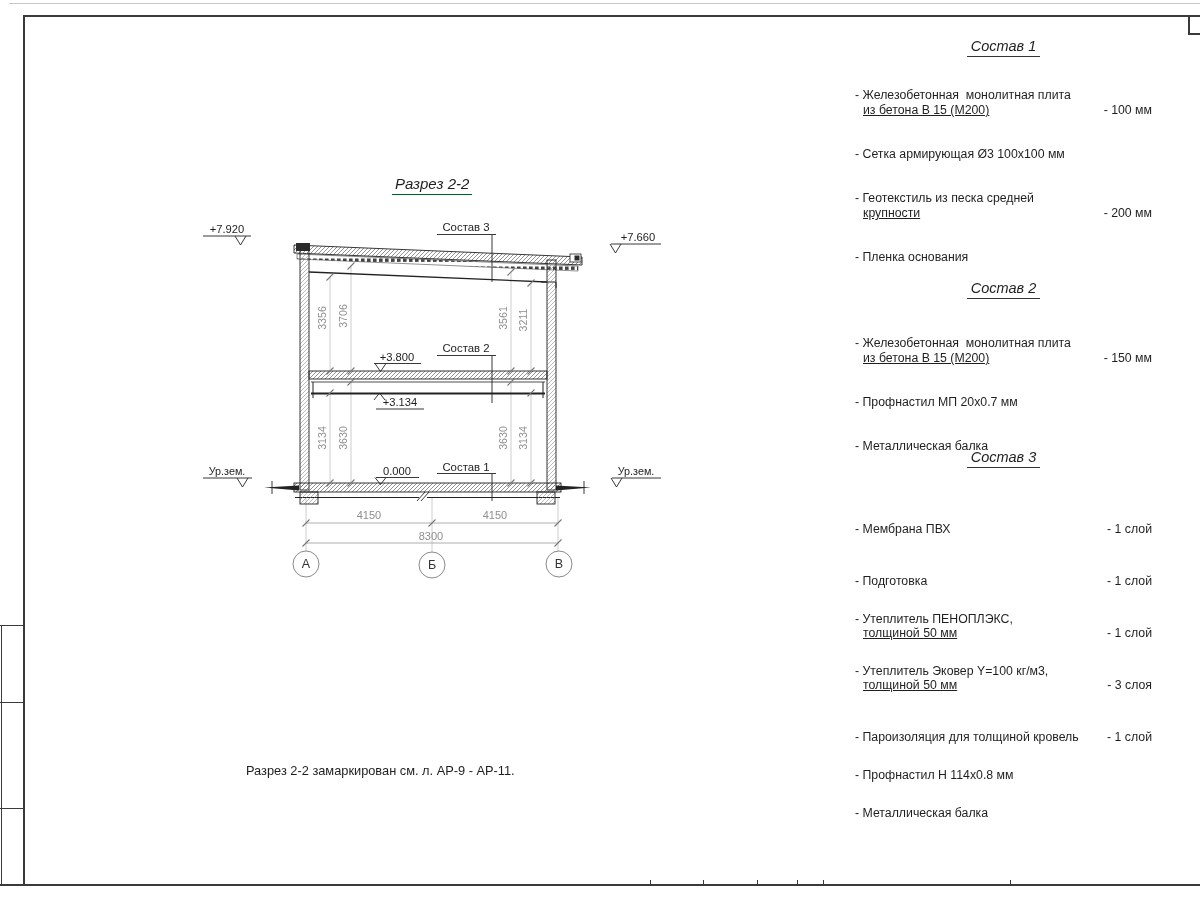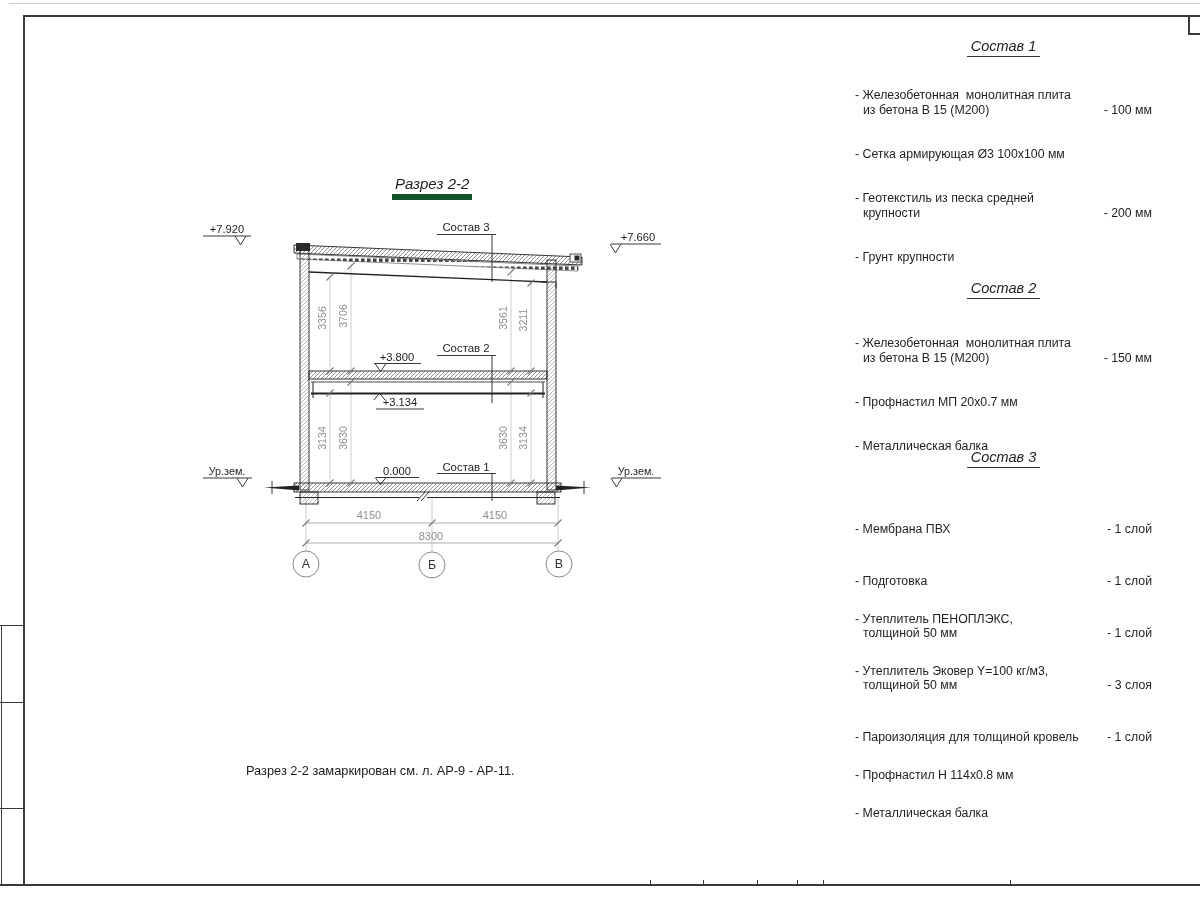--- a/index.html
+++ b/index.html
@@ -2,28 +2,28 @@
 <html><head>
 <meta charset="utf-8">
 <style>
   html,body{margin:0;padding:0;background:#fff;}
   .sheet{position:relative;width:1200px;height:900px;background:#ffffff;overflow:hidden;
          font-family:"Liberation Sans",sans-serif;color:#1f1f1f;}
   .abs{position:absolute;}
   .ln{position:absolute;background:#3a3a3a;}
   .ln-light{position:absolute;background:#c9c9c9;}
   .drawing-title{position:absolute;left:392px;top:175px;font-size:15px;font-style:italic;
-                 border-bottom:6px solid #14532d;padding:0 3px 2px 3px;}
+                 border-bottom:1px solid #14532d;padding:0 3px 2px 3px;}
   .note{position:absolute;left:212px;top:763px;font-size:12.8px;margin-left:34px;}
   .spec-section{position:absolute;left:855px;width:297px;}
   .spec-title{text-align:center;font-style:italic;font-size:14.5px;}
   .spec-title span{border-bottom:1px solid #333;padding:0 4px 2px 4px;}
   .spec-item{display:flex;align-items:flex-end;font-size:12.3px;line-height:15px;margin-bottom:17px;}
   .spec-name{flex:1;white-space:pre-wrap;}
-  .spec-line2{padding-left:8px;}
+  .spec-line2{padding-left:8px;text-decoration:underline;}
   .spec-value{white-space:pre;margin-left:4px;margin-top:27px;}
   .tight .spec-item{margin-bottom:11px;line-height:14px;}
   svg text{font-family:"Liberation Sans",sans-serif;}
   .t-dark{fill:#1f1f1f;font-size:11.2px;}
   .t-lead{fill:#1f1f1f;font-size:11.4px;}
   .t-dim{fill:#8f8f8f;font-size:10.6px;}
   .t-axis{fill:#333;font-size:12.5px;}
 </style>
 </head>
 <body>
@@ -203,21 +203,21 @@
     </div>
     <div class="spec-item">
       <div class="spec-name"><div>- Сетка армирующая Ø3 100х100 мм</div><div class="spec-line2"></div></div>
       <div class="spec-value"></div>
     </div>
     <div class="spec-item">
       <div class="spec-name"><div>- Геотекстиль из песка средней</div><div class="spec-line2">крупности</div></div>
       <div class="spec-value">- 200 мм</div>
     </div>
     <div class="spec-item">
-      <div class="spec-name"><div>- Грунт крупности</div><div class="spec-line2"></div></div>
+      <div class="spec-name"><div>- Пленка основания</div><div class="spec-line2"></div></div>
       <div class="spec-value"></div>
     </div>
   </div>
 
   <div class="spec-section" style="top:280px;">
     <div class="spec-title" style="margin-bottom:28px;"><span>Состав 2</span></div>
     <div class="spec-item">
       <div class="spec-name"><div>- Железобетонная  монолитная плита</div><div class="spec-line2">из бетона В 15 (М200)</div></div>
       <div class="spec-value">- 150 мм</div>
     </div>

